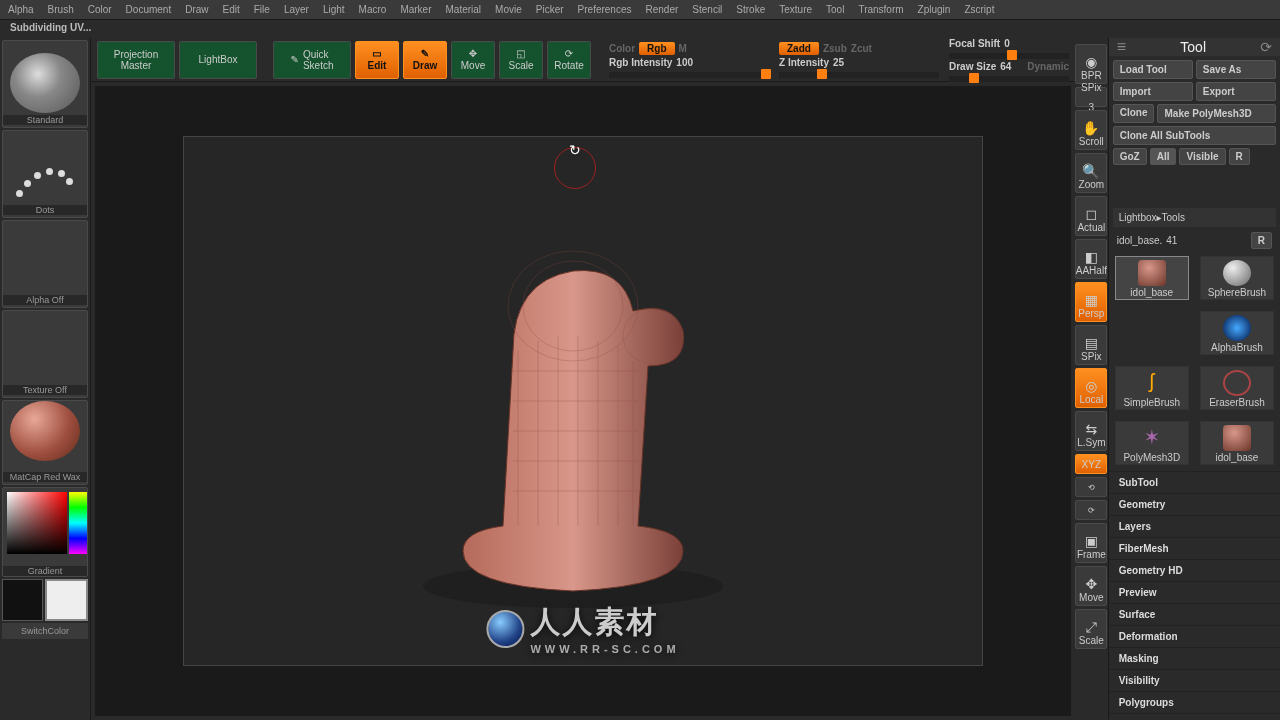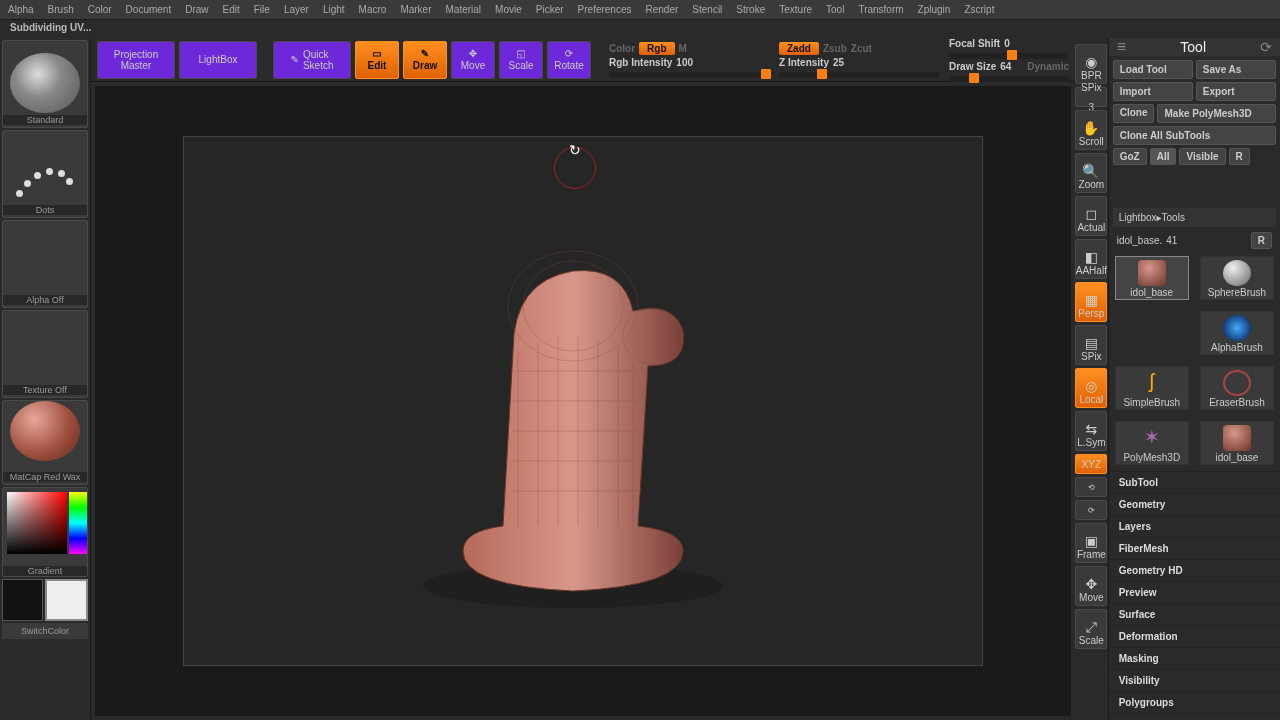--- a/index.html
+++ b/index.html
@@ -29,21 +29,21 @@
 .color-sq { width: 60px; height: 62px; background: linear-gradient(to bottom, rgba(0,0,0,0), rgba(0,0,0,1)), linear-gradient(to right, #fff, #f00); margin: 4px 0 0 4px; }
 .hue-strip { width: 18px; height: 62px; margin: 4px 0 0 2px; background: linear-gradient(to bottom, #ff0, #0f0, #0ff, #00f, #f0f); }
 .swatch-row { display: flex; height: 42px; gap: 2px; }
 .swatch { flex: 1; border: 1px solid #555; }
 .swatch.black { background: #111; }
 .swatch.white { background: #eee; border: 2px solid #888; }
 
 
 .center { flex: 1; display: flex; flex-direction: column; background: #2a2a2a; }
 .toolbar { height: 44px; display: flex; align-items: center; gap: 4px; padding: 2px 6px; border-bottom: 1px solid #1a1a1a; }
-.tool-btn { width: 44px; height: 38px; background: #6d28d9; border: 1px solid #4a4a4a; display: flex; flex-direction: column; align-items: center; justify-content: center; gap: 1px; border-radius: 2px; cursor: pointer; font-size: 9px; }
+.tool-btn { width: 44px; height: 38px; background: #14532d; border: 1px solid #4a4a4a; display: flex; flex-direction: column; align-items: center; justify-content: center; gap: 1px; border-radius: 2px; cursor: pointer; font-size: 9px; }
 .tool-btn.wide { width: 78px; flex-direction: row; gap: 4px; }
 .tool-btn.active { background: linear-gradient(#ff9020, #e06000); color: #111; border-color: #ff9020; }
 .tool-btn.active span { color: #111; font-weight: bold; }
 .slider-group { display: flex; flex-direction: column; gap: 2px; margin-left: 6px; }
 .slider-row { display: flex; align-items: center; gap: 4px; }
 .slider-label { font-weight: bold; color: #ccc; }
 .slider-label.muted { color: #666; }
 .chip { padding: 1px 8px; border-radius: 2px; font-weight: bold; }
 .chip.active { background: linear-gradient(#ff9020, #e06000); color: #111; }
 .slider-track { position: relative; width: 160px; height: 6px; background: #222; margin-top: 2px; }
@@ -259,20 +259,27 @@
           <ellipse cx="150" cy="395" rx="150" ry="22" fill="#1a1a1a" opacity=".6"></ellipse>
           <path d="M40 360 Q40 340 80 335 L90 160 Q90 90 150 80 Q200 75 210 120 Q250 110 260 140 Q265 175 225 175 L215 335 Q260 340 260 360 Q260 395 150 400 Q40 395 40 360 Z" fill="url(#clay)" stroke="#6a3428" stroke-width="1"></path>
           <g stroke="#8a4a40" stroke-width="0.5" opacity="0.6">
             <path d="M95 160 L95 335 M115 150 L115 335 M135 145 L135 335 M155 145 L155 335 M175 150 L175 335 M195 155 L195 335 M210 170 L210 335" fill="none"></path>
             <path d="M90 180 L215 180 M90 210 L215 210 M90 240 L215 240 M90 270 L215 270 M90 300 L215 300" fill="none"></path>
             <ellipse cx="150" cy="115" rx="65" ry="55" fill="none"></ellipse>
             <ellipse cx="150" cy="115" rx="50" ry="45" fill="none"></ellipse>
             <ellipse cx="230" cy="145" rx="30" ry="28" fill="none"></ellipse>
           </g>
         </svg>
+        <div class="watermark">
+          <div class="wm-globe"></div>
+          <div>
+            <div style="font-size:30px">人人素材</div>
+            <div style="font-size:11px;letter-spacing:4px;opacity:.8">WWW.RR-SC.COM</div>
+          </div>
+        </div>
       </div>
     </div>
   </div>
 
   <div class="side-tools">
     <div class="side-btn">
         <span class="si">◉</span>
         <span>BPR</span>
       </div>
     <div class="side-btn short"><span>SPix</span>&nbsp;<span>3</span></div>

